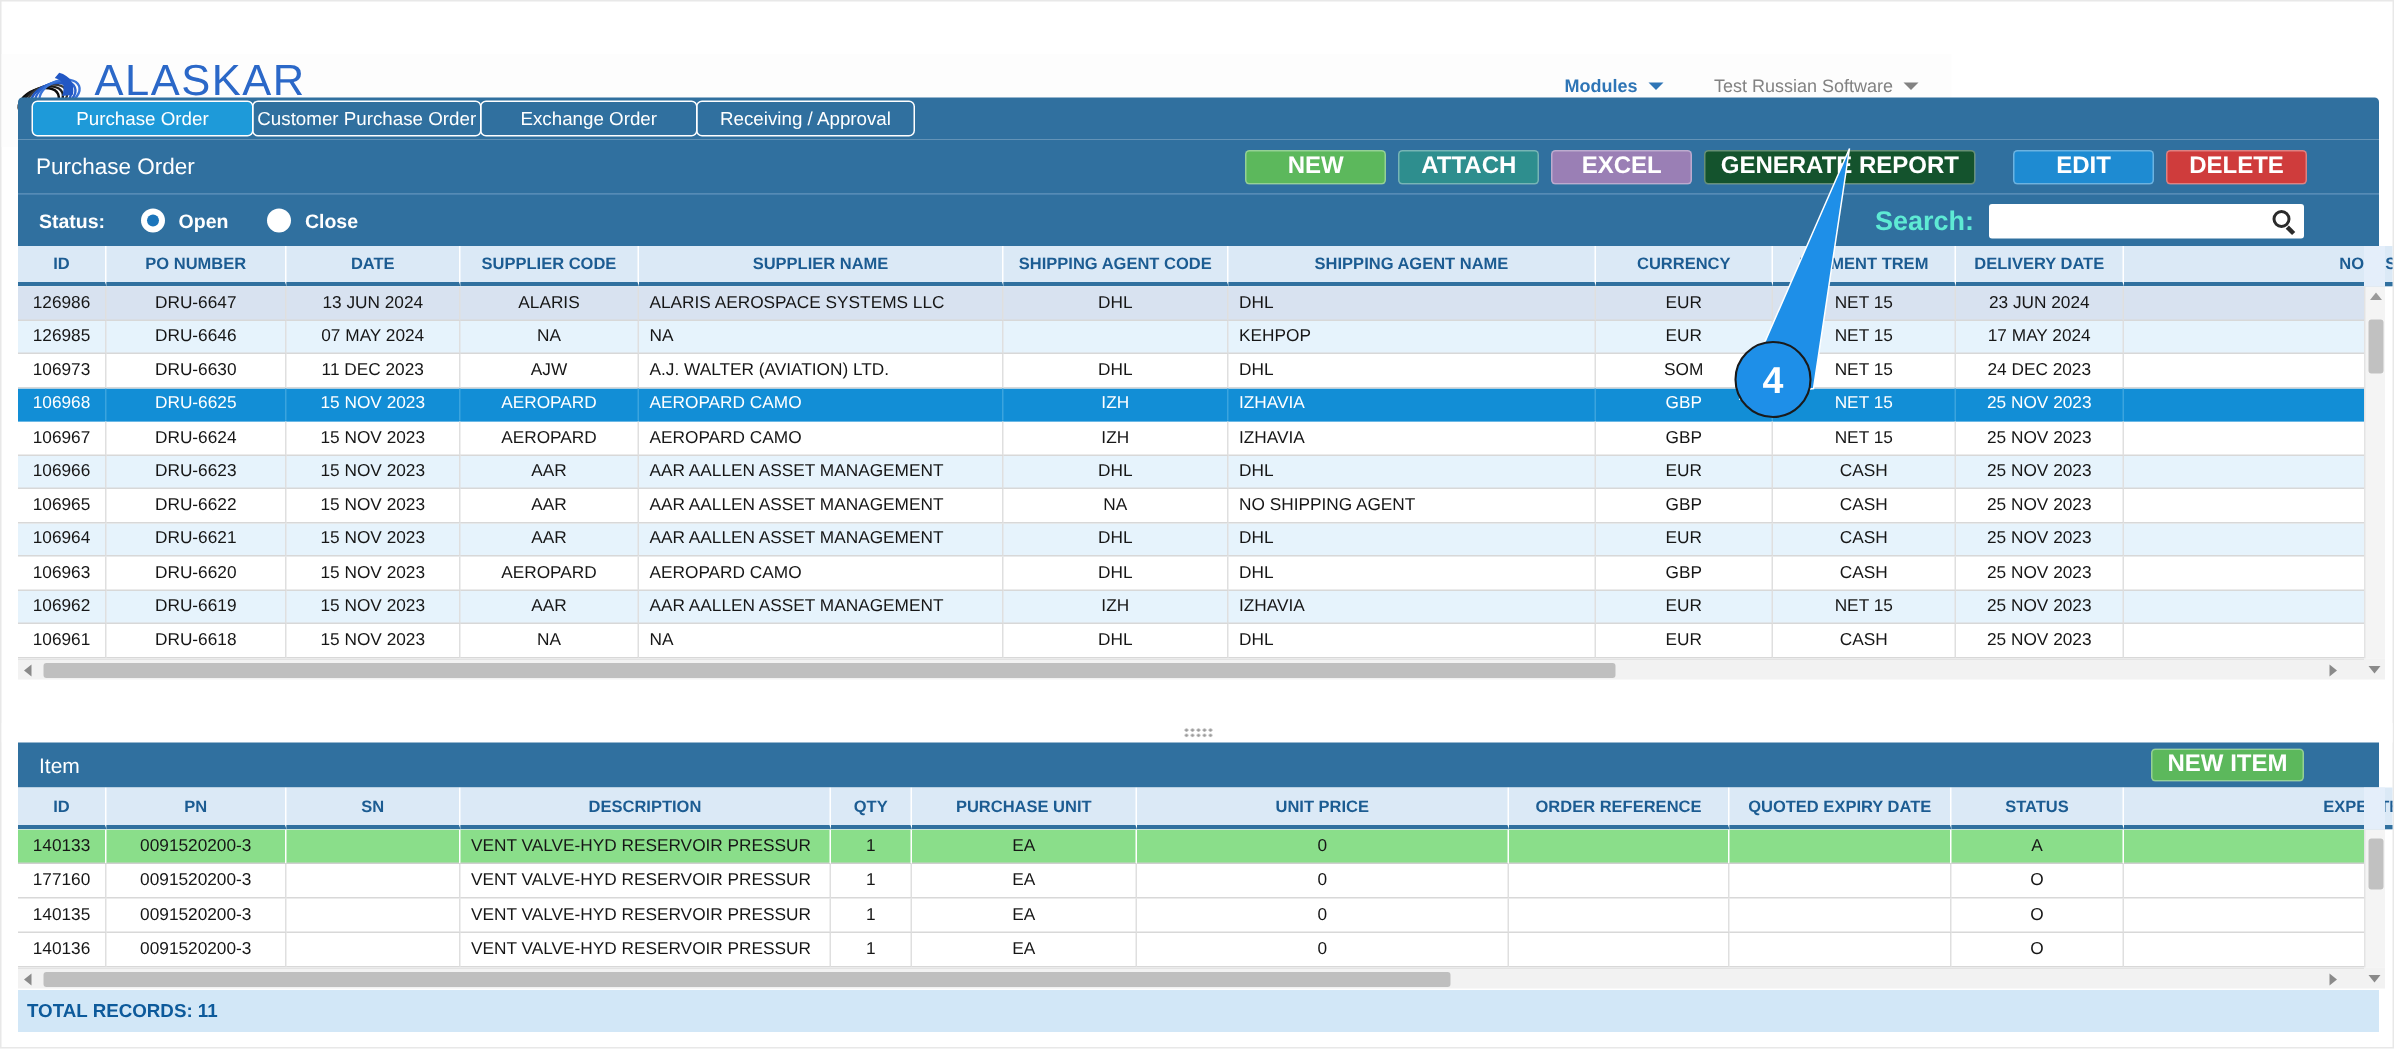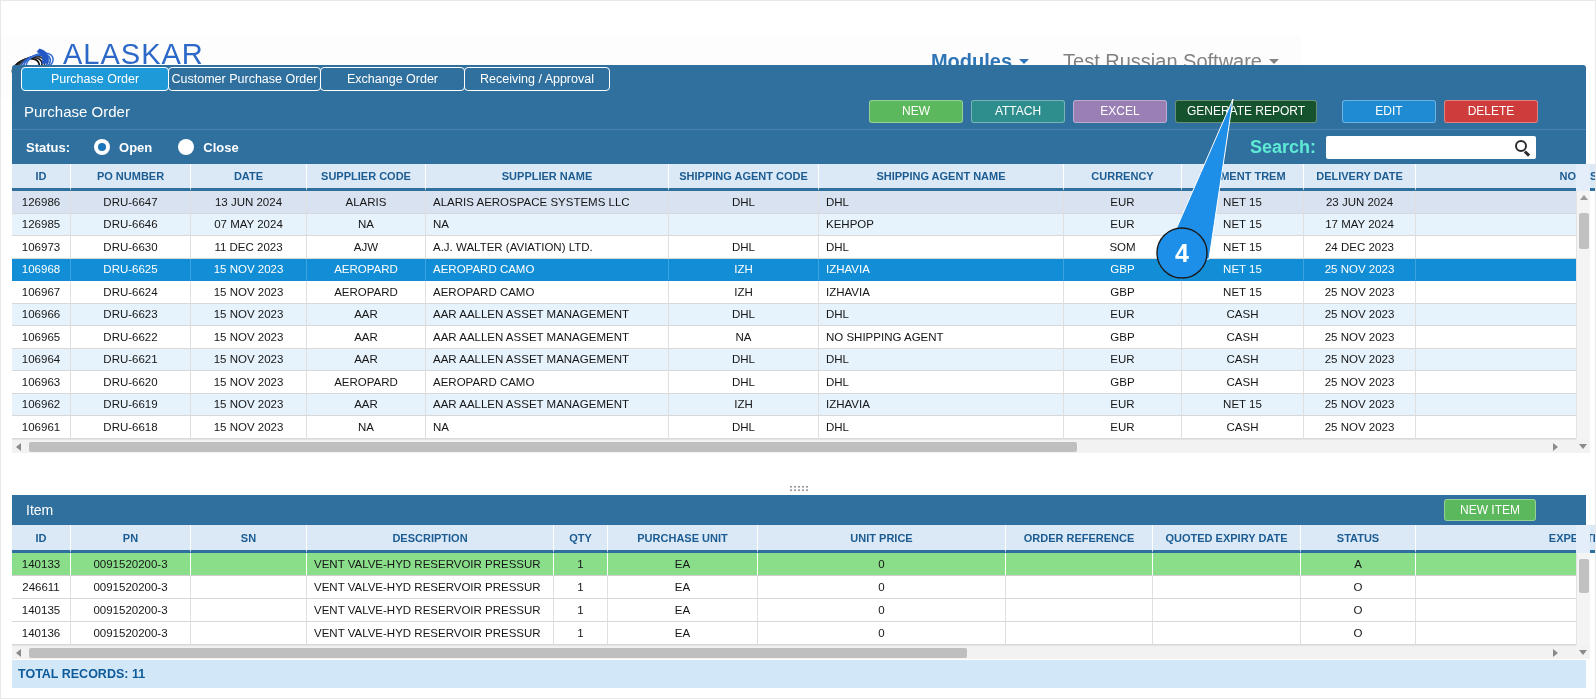--- a/index.html
+++ b/index.html
@@ -6,37 +6,37 @@
   body { font-family:"Liberation Sans", sans-serif; background:#fff; }
   .page { position:relative; width:1596px; height:699px; background:#fff; overflow:hidden; border:1px solid #e8e8e8; }
 
   
   .topbar { position:absolute; left:0; top:0; width:1300px; height:62px; background:#fdfdfd;margin-top:35px; }
   .logo { position:absolute; left:8px; top:3px; display:flex; }
   .logo-text-main { font-size:29px; color:#2b68c8; letter-spacing:1px; line-height:30px; }
   .logo-line2 { margin-left:56px; font-size:15px; color:#5586d2; }
   .logo-version { font-size:13px; color:#222; margin-left:6px; }
   .top-menus { position:absolute; right:22px; top:14px; display:flex; gap:34px; align-items:center; }
-  .menu-item { display:flex; align-items:center; gap:7px; font-size:20px; cursor:pointer; }
+  .menu-item { display:flex; align-items:center; gap:7px; font-size:12px; cursor:pointer; }
   .menu-modules { color:#2e75b6; font-weight:bold; }
   .menu-user { color:#828282; }
   .caret { width:0; height:0; border-left:5px solid transparent; border-right:5px solid transparent; border-top:5px solid #2e75b6; }
   .menu-user .caret { border-top-color:#828282; }
 
   
   .tabbar { position:absolute; left:11px; top:64px; width:1574px; height:28px; background:#30709f; border-radius:3px 3px 0 0; display:flex; align-items:center; padding-left:10px; }
   .tab { height:24px; display:flex; align-items:center; justify-content:center; color:#fff; font-size:12.5px; border:1px solid #fff; border-radius:4px; margin-left:-1px; cursor:pointer; }
   .tab.active { background:#1e9ad9; }
   .tab-1 { width:148px; } .tab-2 { width:153px; } .tab-3 { width:145px; } .tab-4 { width:146px; }
 
   
   .sectionbar { position:absolute; left:11px; top:92px; width:1574px; height:36px; background:#30709f; display:flex; align-items:center; padding:0 48px 0 12px; }
   .section-title { color:#fff; font-size:15px; }
   .btn-row { margin-left:auto; display:flex; gap:8px; }
-  .btn { height:23px; min-width:94px; padding:0 10px; border-radius:3px; border:1px solid rgba(255,255,255,.35); color:#fff; font-size:12px; font-weight:normal; display:flex; align-items:center; justify-content:center; cursor:pointer; }
+  .btn { height:23px; min-width:94px; padding:0 10px; border-radius:3px; border:1px solid rgba(255,255,255,.35); color:#fff; font-size:16px; font-weight:bold; display:flex; align-items:center; justify-content:center; cursor:pointer; }
   .btn-wide { min-width:142px; }
 
   
   .statusbar { position:absolute; left:11px; top:128px; width:1574px; height:35px; background:#30709f; border-top:1px solid #4a83b1; display:flex; align-items:center; padding:0 50px 0 14px; }
   .status-label { color:#fff; font-size:13px; font-weight:bold; margin-right:24px; }
   .radio-opt { display:flex; align-items:center; gap:9px; margin-right:26px; cursor:pointer; }
   .radio { width:16px; height:16px; border-radius:50%; background:#fff; flex:0 0 auto; }
   .radio.sel { display:flex; align-items:center; justify-content:center; }
   .radio.sel::after { content:''; width:8px; height:8px; border-radius:50%; background:#1b75bb; }
   .radio-label { color:#fff; font-size:13px; font-weight:bold; }
@@ -392,21 +392,21 @@
         <div class="cell">VENT VALVE-HYD RESERVOIR PRESSUR</div>
         <div class="cell">1</div>
         <div class="cell">EA</div>
         <div class="cell">0</div>
         <div class="cell"></div>
         <div class="cell"></div>
         <div class="cell">A</div>
         <div class="cell"></div>
       </div>
       <div class="trow item-grid plain">
-        <div class="cell">246611</div>
+        <div class="cell">177160</div>
         <div class="cell">0091520200-3</div>
         <div class="cell"></div>
         <div class="cell">VENT VALVE-HYD RESERVOIR PRESSUR</div>
         <div class="cell">1</div>
         <div class="cell">EA</div>
         <div class="cell">0</div>
         <div class="cell"></div>
         <div class="cell"></div>
         <div class="cell">O</div>
         <div class="cell"></div>

